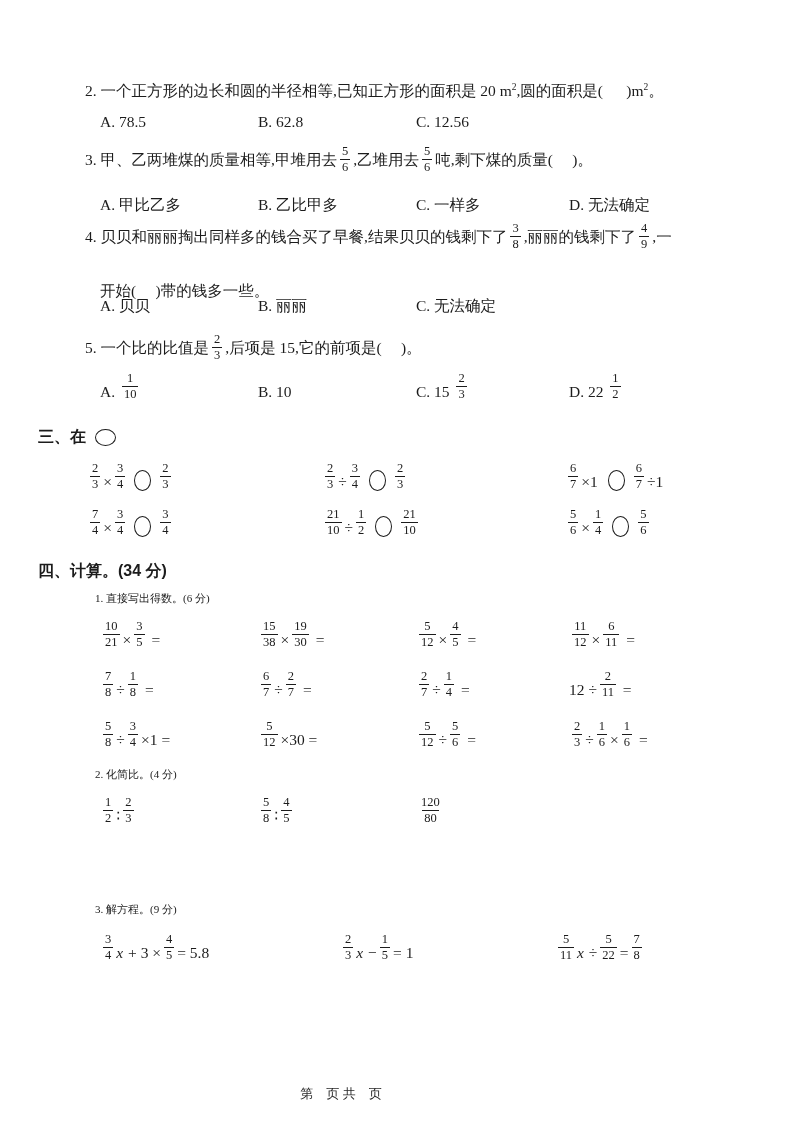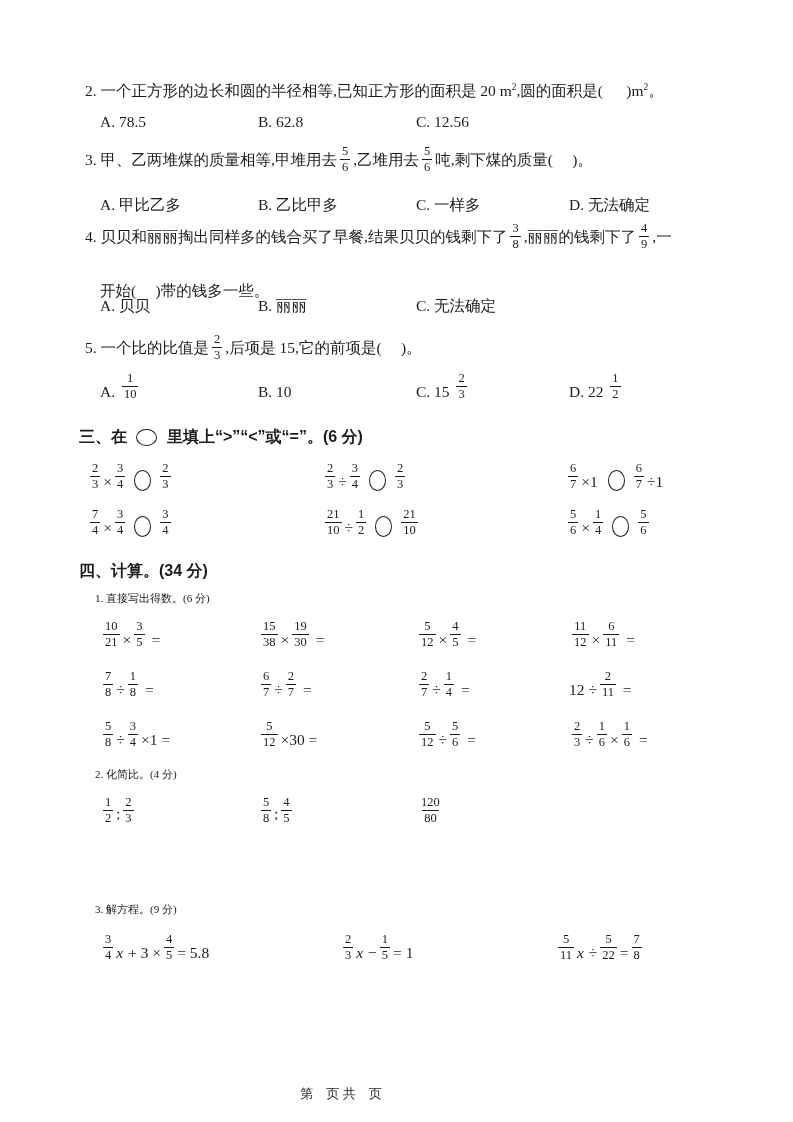--- a/index.html
+++ b/index.html
@@ -23,21 +23,21 @@
   .fr{display:inline-flex;flex-direction:column;align-items:center;line-height:1.05;font-size:12.5px;margin:0 3px;flex:none;}
   .fr .n{padding:0 2px 1px;}
   .fr .d{border-top:1px solid #1c1c1c;padding:1px 2px 0;}
   
   .ci{display:inline-block;width:15px;height:19px;border:1.4px solid #1c1c1c;border-radius:50%;margin:0 6px;flex:none;background:#fff;}
   .ci.big{width:19px;height:15px;margin:0 5px;}
   
   .sp{font-size:9.5px;line-height:1;align-self:flex-start;margin-top:1px;}
   
   .it{font-style:italic;margin-right:1px;}
-  .sec-header{font-family:"Liberation Sans","DejaVu Sans",sans-serif;font-weight:700;font-size:16px;margin-left:41px;}
+  .sec-header{font-family:"Liberation Sans","DejaVu Sans",sans-serif;font-weight:700;font-size:16px;}
   .sub-title{font-size:11px;}
   .footer{left:0;right:0;text-align:center;font-size:13px;font-family:"Liberation Sans","DejaVu Sans",sans-serif;color:#2a2a2a;}
 </style>
 </head>
 <body>
 
 <div class="page">
 
   <div class="abs line" style="top:82px;left:85px;"><span class="tx">2. 一个正方形的边长和圆的半径相等,已知正方形的面积是 20 m</span><span class="sp">2</span><span class="tx">,圆的面积是(&nbsp;&nbsp;&nbsp;&nbsp;&nbsp;&nbsp;)m</span><span class="sp">2</span><span class="tx">。</span></div>
   <div class="abs grid3" style="top:113px;left:100px;right:30px;">
@@ -63,21 +63,21 @@
   </div>
 
   <div class="abs line" style="top:333px;left:85px;"><span class="tx">5. 一个比的比值是</span><span class="fr"><span class="n">2</span><span class="d">3</span></span><span class="tx">,后项是 15,它的前项是(&nbsp;&nbsp;&nbsp;&nbsp;&nbsp;)。</span></div>
   <div class="abs grid4" style="top:372px;left:100px;right:30px;">
     <div class="cell"><span class="tx">A. </span><span class="fr"><span class="n">1</span><span class="d">10</span></span></div>
     <div class="cell"><span class="tx">B. 10</span></div>
     <div class="cell"><span class="tx">C. 15 </span><span class="fr"><span class="n">2</span><span class="d">3</span></span></div>
     <div class="cell"><span class="tx">D. 22 </span><span class="fr"><span class="n">1</span><span class="d">2</span></span></div>
   </div>
 
-  <div class="abs line sec-header" style="top:428px;left:38px;"><span class="tx">三、在 </span><span class="ci big"></span><span class="tx"> 里填上“&gt;”“&lt;”或“=”。(6 分)</span></div>
+  <div class="abs line sec-header" style="top:428px;left:38px;"><span class="tx">三、在 </span><span class="ci big"></span></div>
   <div class="abs gridc" style="top:462px;left:87px;right:30px;">
     <div class="cell"><span class="fr"><span class="n">2</span><span class="d">3</span></span><span class="tx">×</span><span class="fr"><span class="n">3</span><span class="d">4</span></span><span class="ci"></span><span class="fr"><span class="n">2</span><span class="d">3</span></span></div>
     <div class="cell"><span class="fr"><span class="n">2</span><span class="d">3</span></span><span class="tx">÷</span><span class="fr"><span class="n">3</span><span class="d">4</span></span><span class="ci"></span><span class="fr"><span class="n">2</span><span class="d">3</span></span></div>
     <div class="cell"><span class="fr"><span class="n">6</span><span class="d">7</span></span><span class="tx">×1 </span><span class="ci"></span><span class="fr"><span class="n">6</span><span class="d">7</span></span><span class="tx">÷1</span></div>
   </div>
   <div class="abs gridc" style="top:508px;left:87px;right:30px;">
     <div class="cell"><span class="fr"><span class="n">7</span><span class="d">4</span></span><span class="tx">×</span><span class="fr"><span class="n">3</span><span class="d">4</span></span><span class="ci"></span><span class="fr"><span class="n">3</span><span class="d">4</span></span></div>
     <div class="cell"><span class="fr"><span class="n">21</span><span class="d">10</span></span><span class="tx">÷</span><span class="fr"><span class="n">1</span><span class="d">2</span></span><span class="ci"></span><span class="fr"><span class="n">21</span><span class="d">10</span></span></div>
     <div class="cell"><span class="fr"><span class="n">5</span><span class="d">6</span></span><span class="tx">×</span><span class="fr"><span class="n">1</span><span class="d">4</span></span><span class="ci"></span><span class="fr"><span class="n">5</span><span class="d">6</span></span></div>
   </div>

